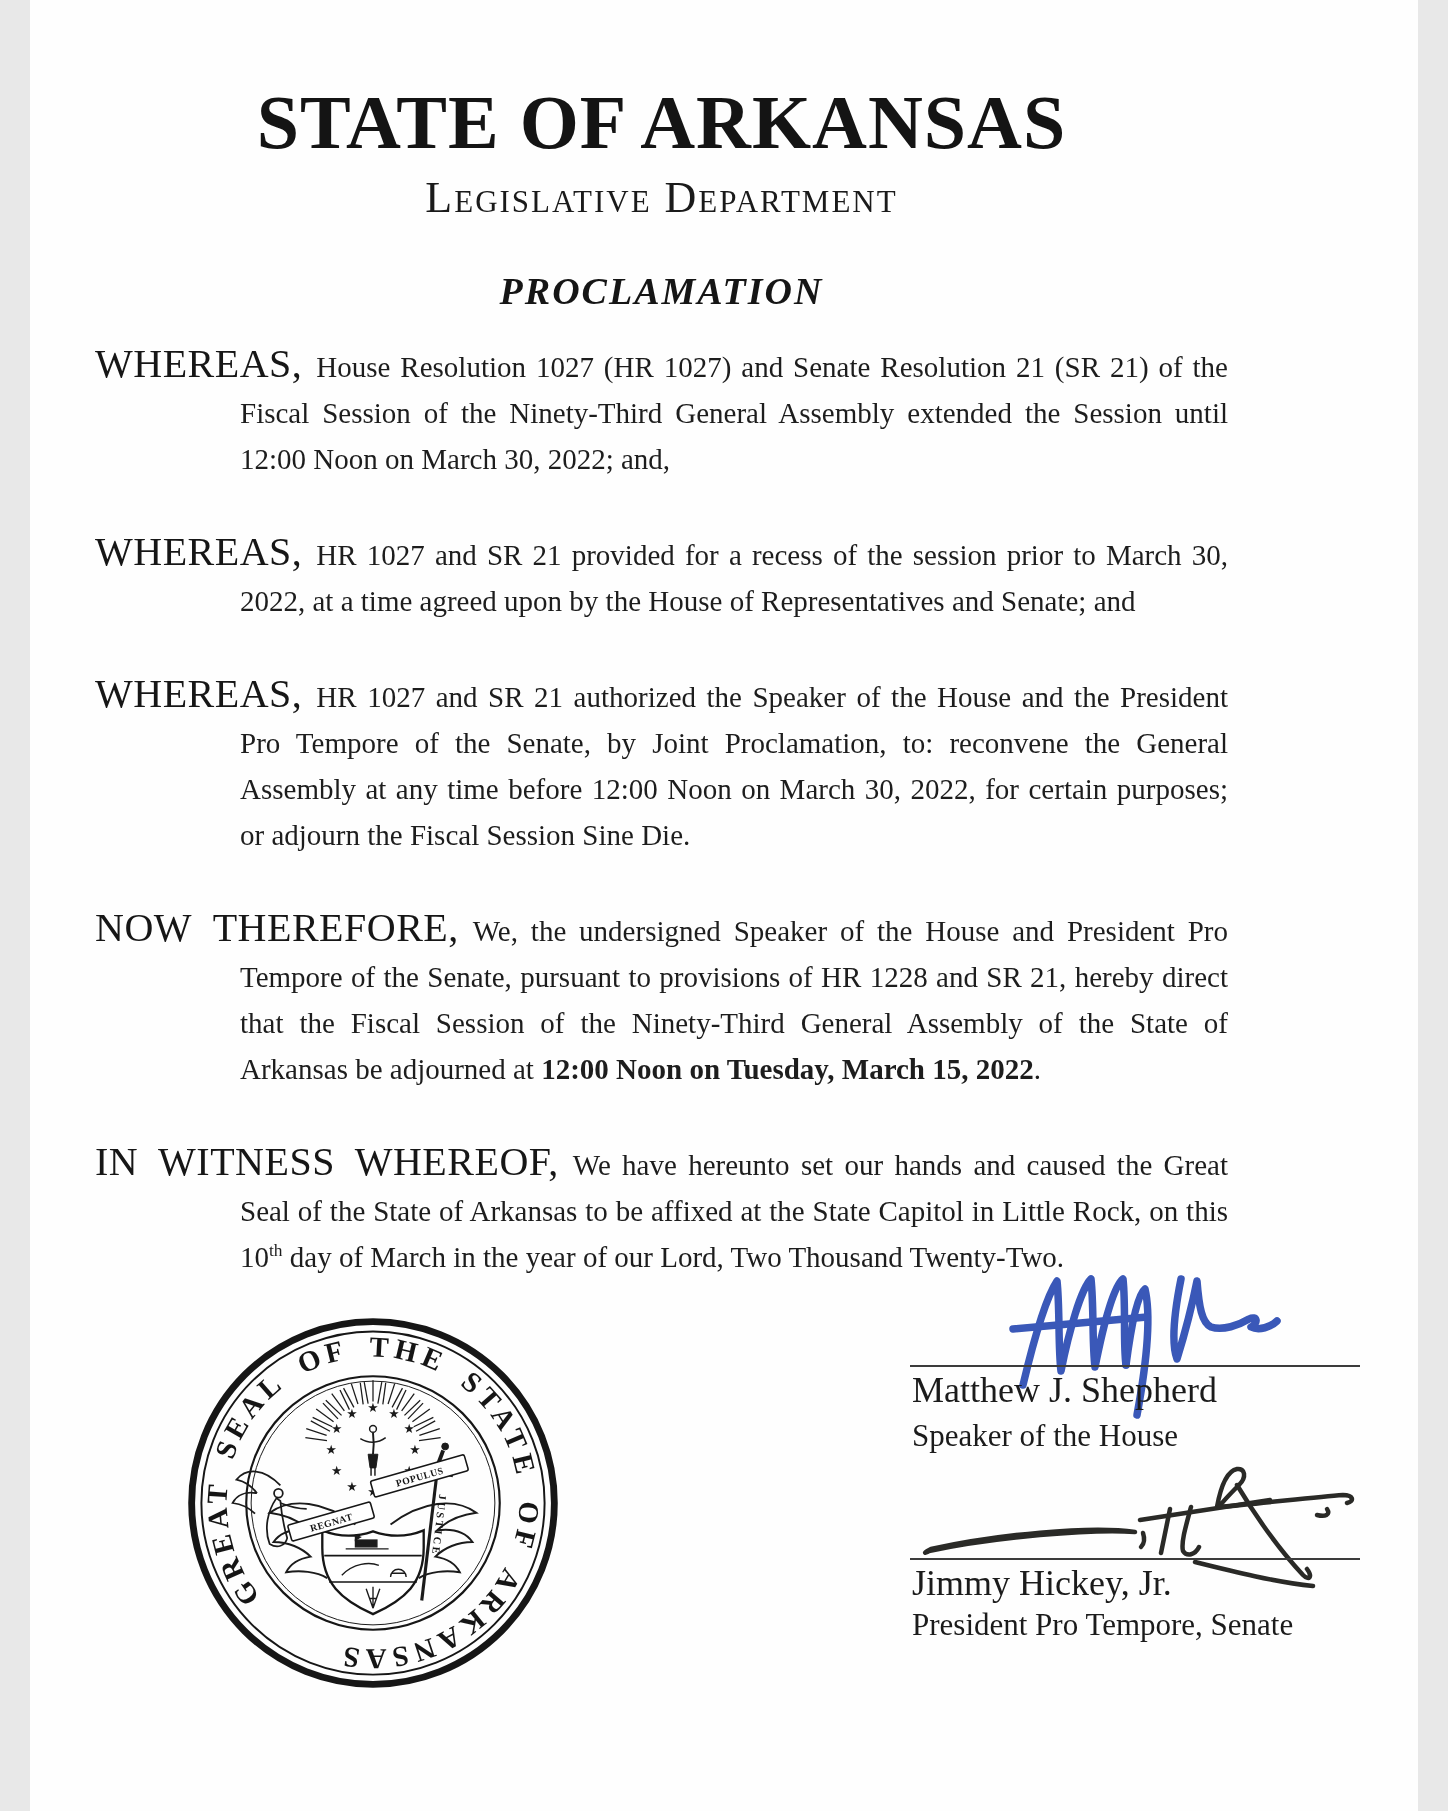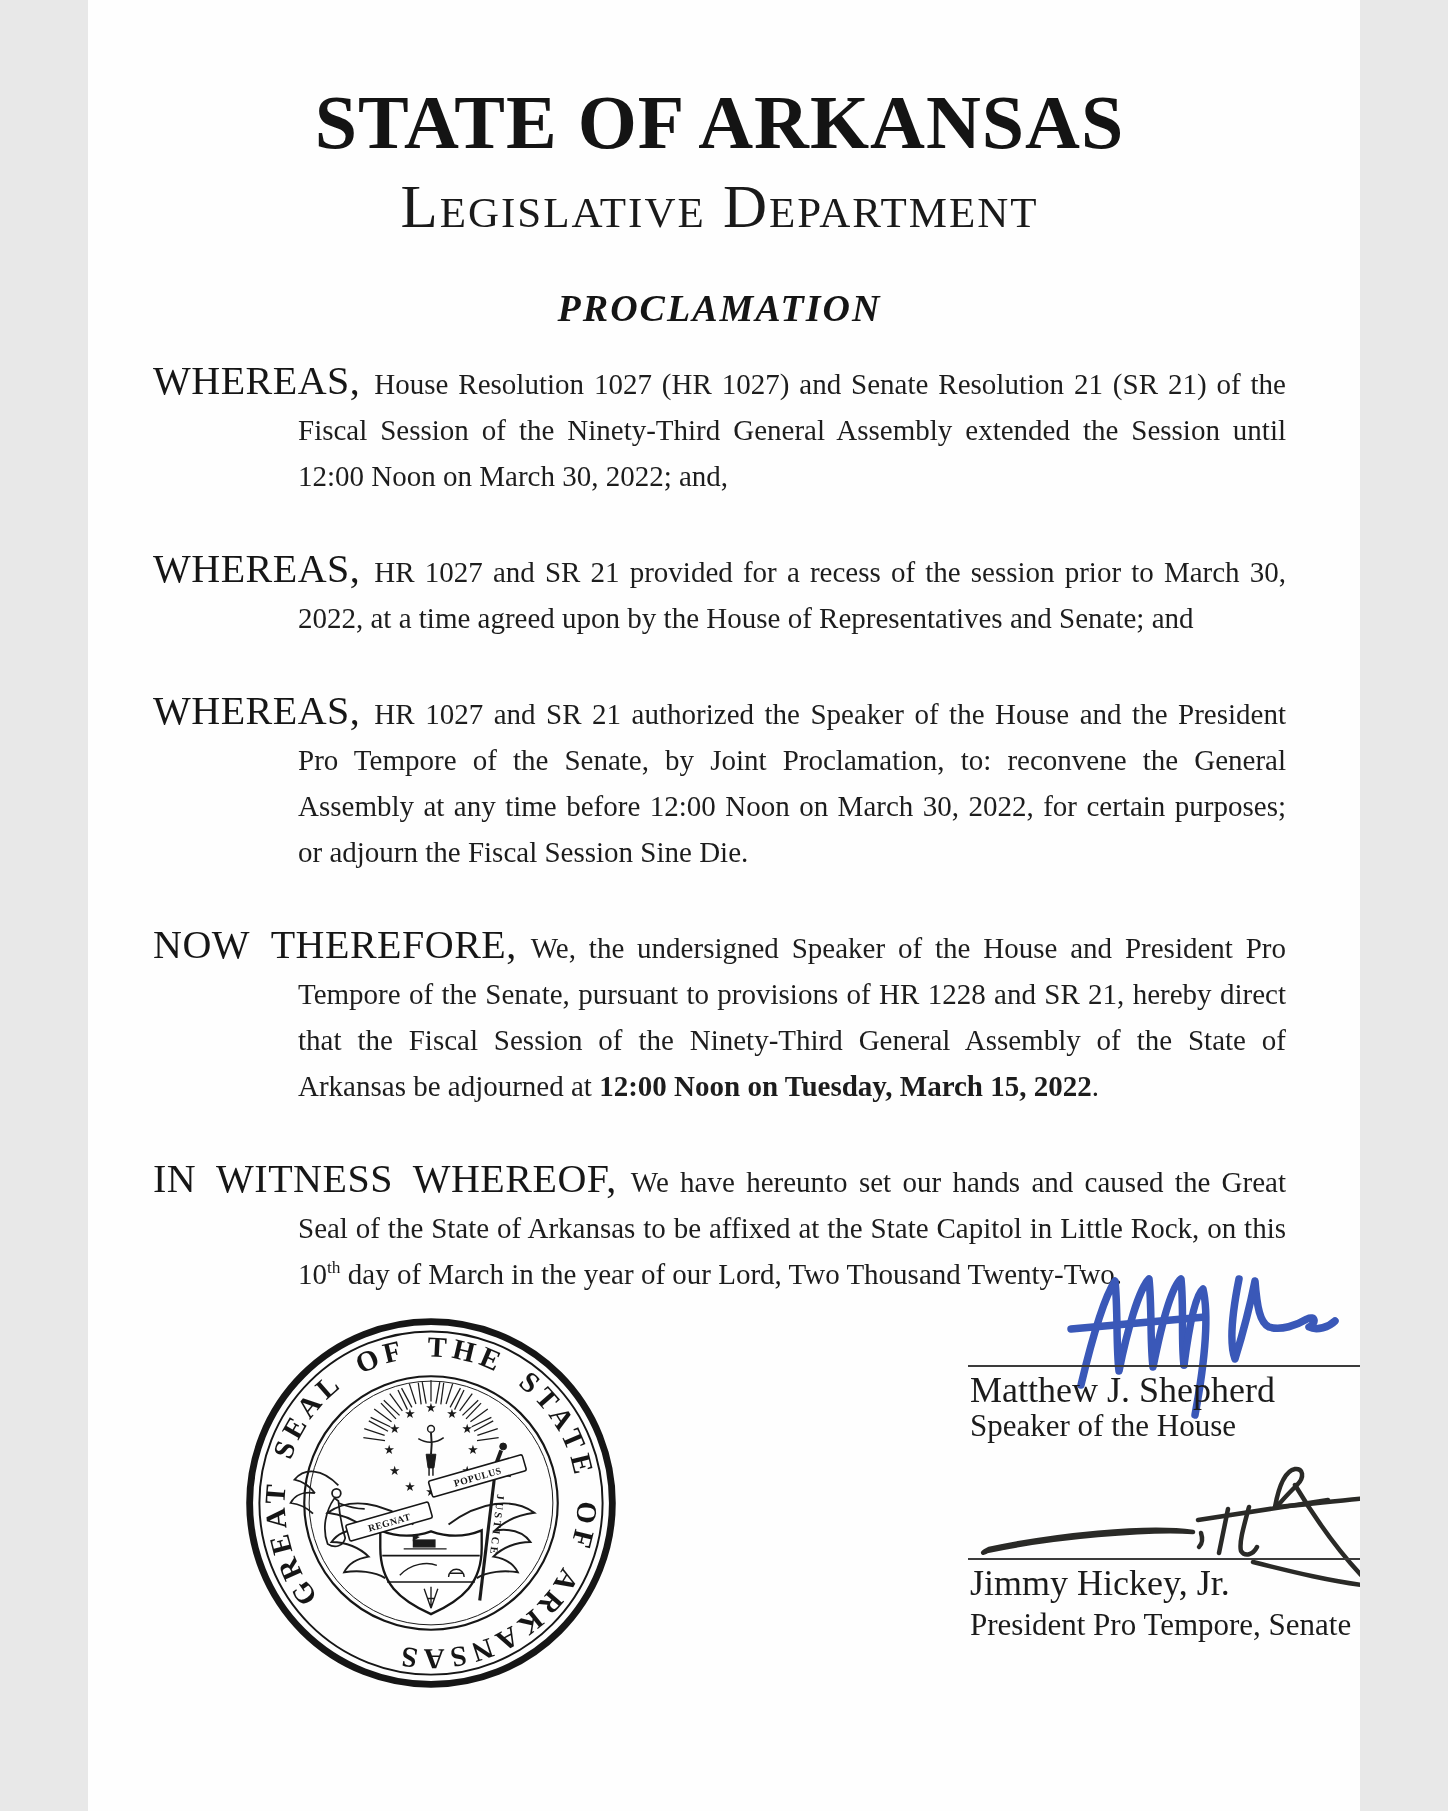--- a/index.html
+++ b/index.html
@@ -1,27 +1,27 @@
 <!DOCTYPE html>
 <html><head>
 <meta charset="utf-8">
 <style>
   html,body{margin:0;padding:0;background:#e8e8e8;}
   .page{
-    position:relative;width:1272px;height:1811px;margin:0 auto;
+    position:relative;width:1388px;height:1811px;margin:0 auto;
     background:#fefefe;overflow:hidden;
     font-family:"Liberation Serif","DejaVu Serif",serif;color:#1d1d1d;
   }
   .content{position:absolute;left:65px;top:84px;width:1133px;}
   .doc-title{
     margin:0;text-align:center;font-size:76px;line-height:1;font-weight:bold;
     letter-spacing:1px;color:#141414;
   }
   .doc-subtitle{
-    margin:16px 0 0 0;text-align:center;font-size:61px;line-height:1;
+    margin:16px 0 0 0;text-align:center;font-size:44px;line-height:1;
     font-weight:normal;font-variant:small-caps;letter-spacing:2px;color:#1a1a1a;
   }
   .doc-type{
     margin:52px 0 0 0;text-align:center;font-size:38px;line-height:1;
     font-weight:bold;font-style:italic;letter-spacing:2px;color:#151515;
   }
   .paras{margin-top:34px;}
   .para{
     font-size:29px;line-height:46px;text-align:justify;
     padding-left:145px;text-indent:-145px;margin:0 0 50px 0;
@@ -200,21 +200,21 @@
       <g fill="none" stroke-width="7.5" stroke-linecap="round" stroke-linejoin="round" stroke="#3a58b8">
         <path d="M18,120 C28,78 40,34 52,16 C55,44 53,82 56,106 C64,66 76,24 86,14 C89,42 87,78 90,102 C98,62 108,22 118,14 C121,42 118,78 121,100"></path>
         <path d="M121,100 C126,62 132,30 140,24 C146,50 142,96 132,150"></path>
         <path d="M8,64 L142,52"></path>
         <path d="M176,14 C170,44 166,78 172,94 C180,68 188,36 192,16 C194,42 197,58 206,62 C218,66 234,60 244,54 C252,50 254,58 246,62 C254,66 266,62 272,56"></path>
       </g>
     </svg>
 
     <div class="sig-line" style="top:95px;"></div>
     <div class="sig-name" style="top:100px;">Matthew J. Shepherd</div>
-    <div class="sig-title" style="top:136px;">Speaker of the House</div>
+    <div class="sig-title" style="top:146px;">Speaker of the House</div>
 
     <svg class="sig-ink" style="left:-45px;top:175px;" width="500" height="150" viewBox="0 0 500 150">
       <g fill="none" stroke-width="4.5" stroke-linecap="round" stroke-linejoin="round" stroke="#2a2a27">
         <path d="M64,106 C130,92 225,84 270,87 C225,80 130,90 66,104 C58,108 59,109 64,106"></path>
         <path d="M278,88 C280,94 279,99 276,102"></path>
         <path d="M305,64 L296,108"></path>
         <path d="M326,62 C320,84 316,98 318,106 C322,112 330,110 334,102"></path>
         <path d="M275,75 L405,55"></path>
         <path d="M352,62 C356,40 362,26 372,24 C380,23 382,32 374,40 C366,48 358,56 354,62"></path>
         <path d="M354,62 C400,58 450,52 478,50 C488,50 490,56 482,58"></path>

